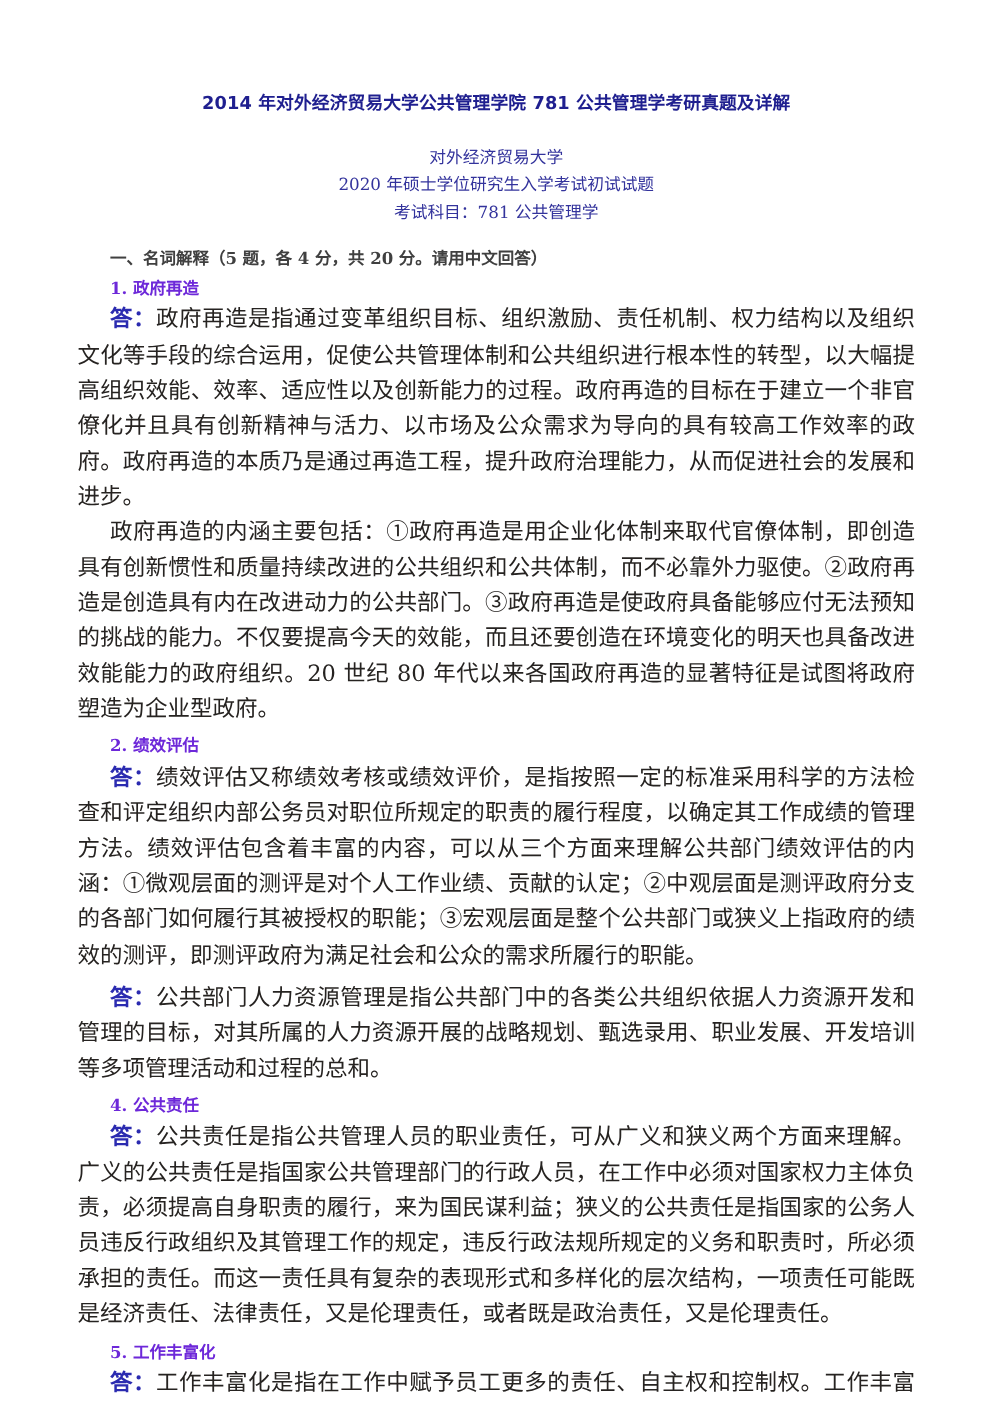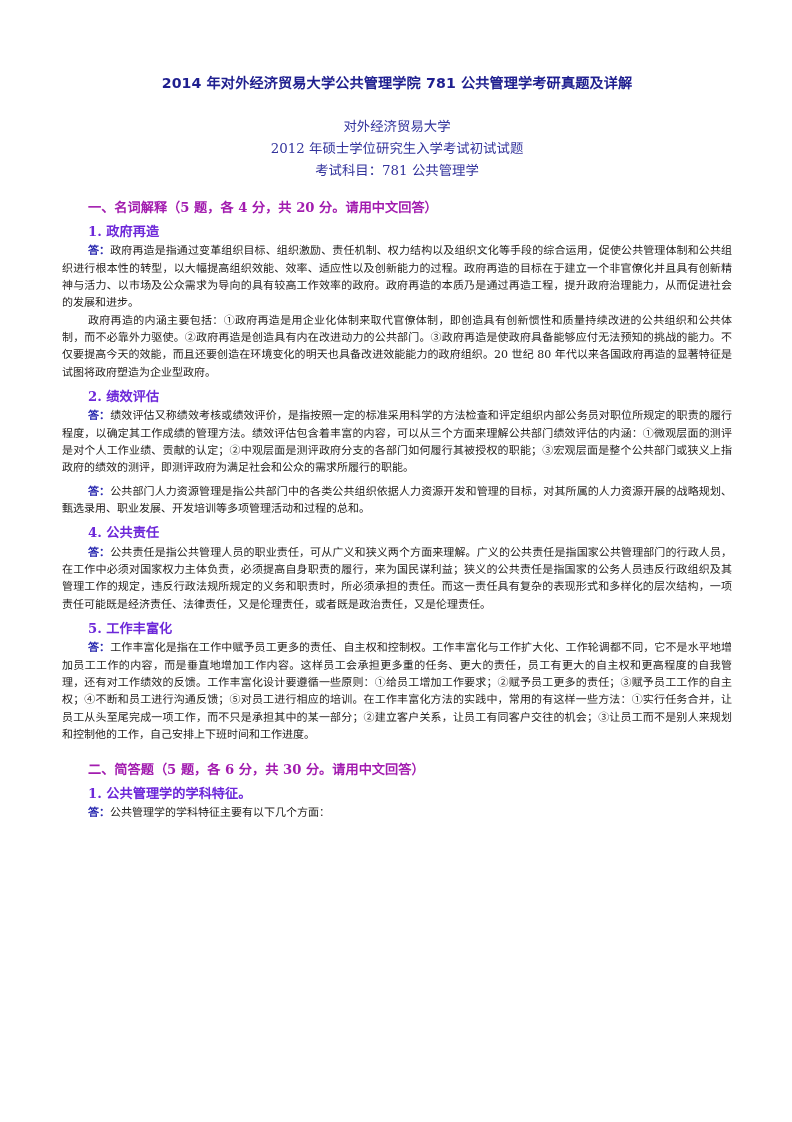--- a/index.html
+++ b/index.html
@@ -38,21 +38,21 @@
     text-align: center;
     color: #33339c;
     font-size: 13.4px;
     line-height: 1.62;
   }
   .exam-header div {
     white-space: nowrap;
     text-align: center;
   }
   .section-heading {
-    color: #a21caf;
+    color: #404040;
     font-size: 13.2px;
     font-weight: bold;
     margin: 17px 0 0 0;
     text-indent: 26px;
     line-height: 1.55;
   }
   .item-heading {
     color: #6d28d9;
     font-size: 13.2px;
     font-weight: bold;
@@ -61,21 +61,21 @@
     line-height: 1.55;
   }
   .item-block {
     margin-top: 6px;
   }
   .item-block.first {
     margin-top: 3px;
   }
   p.body-text {
     margin: 0;
-    font-size: 11px;
+    font-size: 18px;
     line-height: 1.575;
     text-align: justify;
     text-justify: inter-ideograph;
     text-indent: 26px;
     color: #262321;
     word-break: break-all;
   }
   p.body-text .ans {
     color: #2b2bb0;
     font-weight: bold;
@@ -83,21 +83,21 @@
 </style>
 </head>
 <body>
 
 <div class="page">
 
   <h1 class="doc-title">2014 年对外经济贸易大学公共管理学院 781 公共管理学考研真题及详解</h1>
 
   <div class="exam-header">
     <div>对外经济贸易大学</div>
-    <div>2012 年硕士学位研究生入学考试初试试题</div>
+    <div>2020 年硕士学位研究生入学考试初试试题</div>
     <div>考试科目：781 公共管理学</div>
   </div>
 
   <div id="sections-root">
       <div>
         <div class="section-heading">一、名词解释（5 题，各 4 分，共 20 分。请用中文回答）</div>
         <div class="item-block first">
           <div class="item-heading">1. 政府再造</div>
           <p class="body-text"><span class="ans">答：</span><span>政府再造是指通过变革组织目标、组织激励、责任机制、权力结构以及组织文化等手段的综合运用，促使公共管理体制和公共组织进行根本性的转型，以大幅提高组织效能、效率、适应性以及创新能力的过程。政府再造的目标在于建立一个非官僚化并且具有创新精神与活力、以市场及公众需求为导向的具有较高工作效率的政府。政府再造的本质乃是通过再造工程，提升政府治理能力，从而促进社会的发展和进步。</span></p>
           <p class="body-text"><span>政府再造的内涵主要包括：①政府再造是用企业化体制来取代官僚体制，即创造具有创新惯性和质量持续改进的公共组织和公共体制，而不必靠外力驱使。②政府再造是创造具有内在改进动力的公共部门。③政府再造是使政府具备能够应付无法预知的挑战的能力。不仅要提高今天的效能，而且还要创造在环境变化的明天也具备改进效能能力的政府组织。20 世纪 80 年代以来各国政府再造的显著特征是试图将政府塑造为企业型政府。</span></p>

